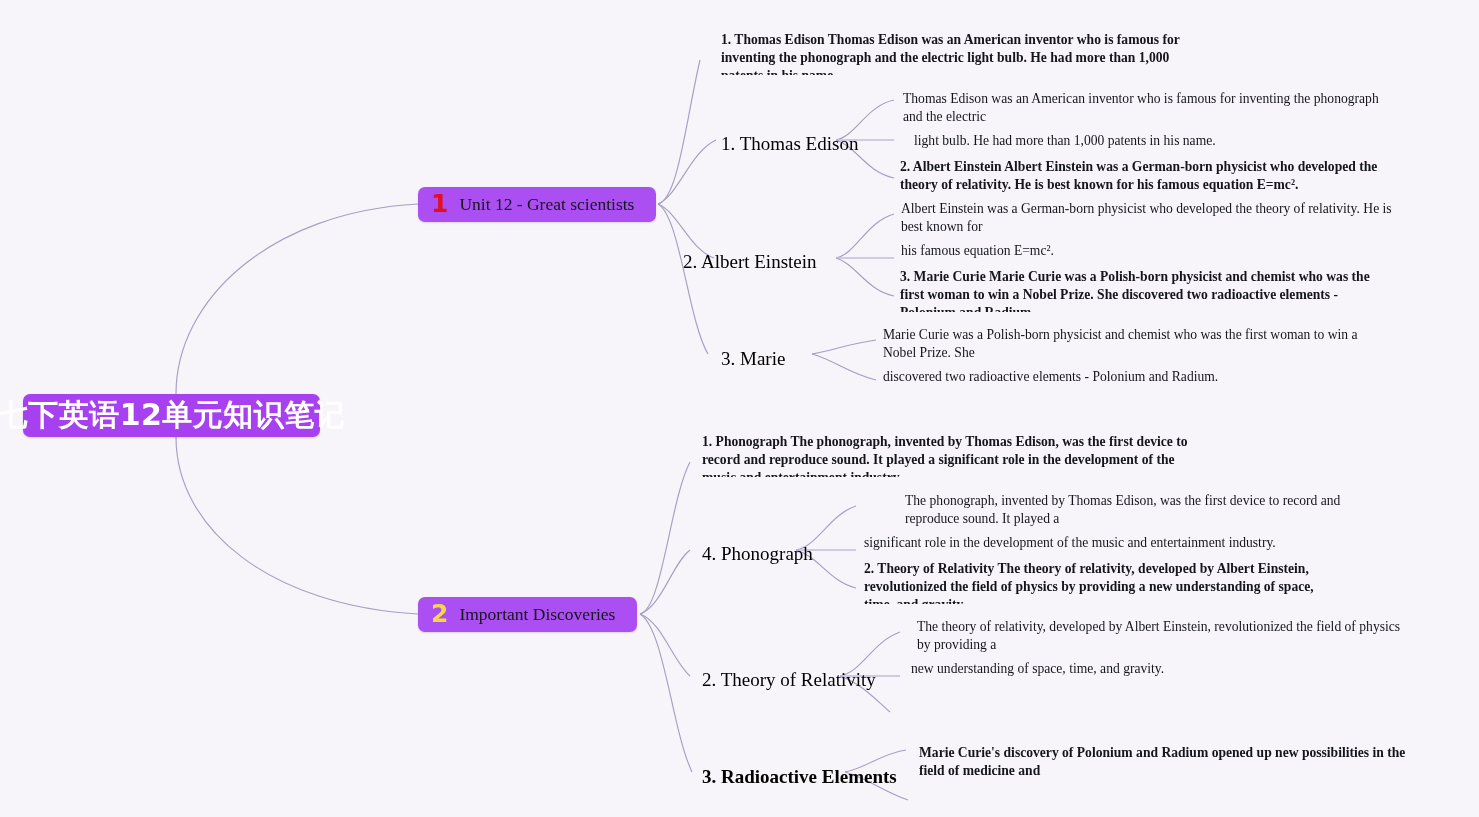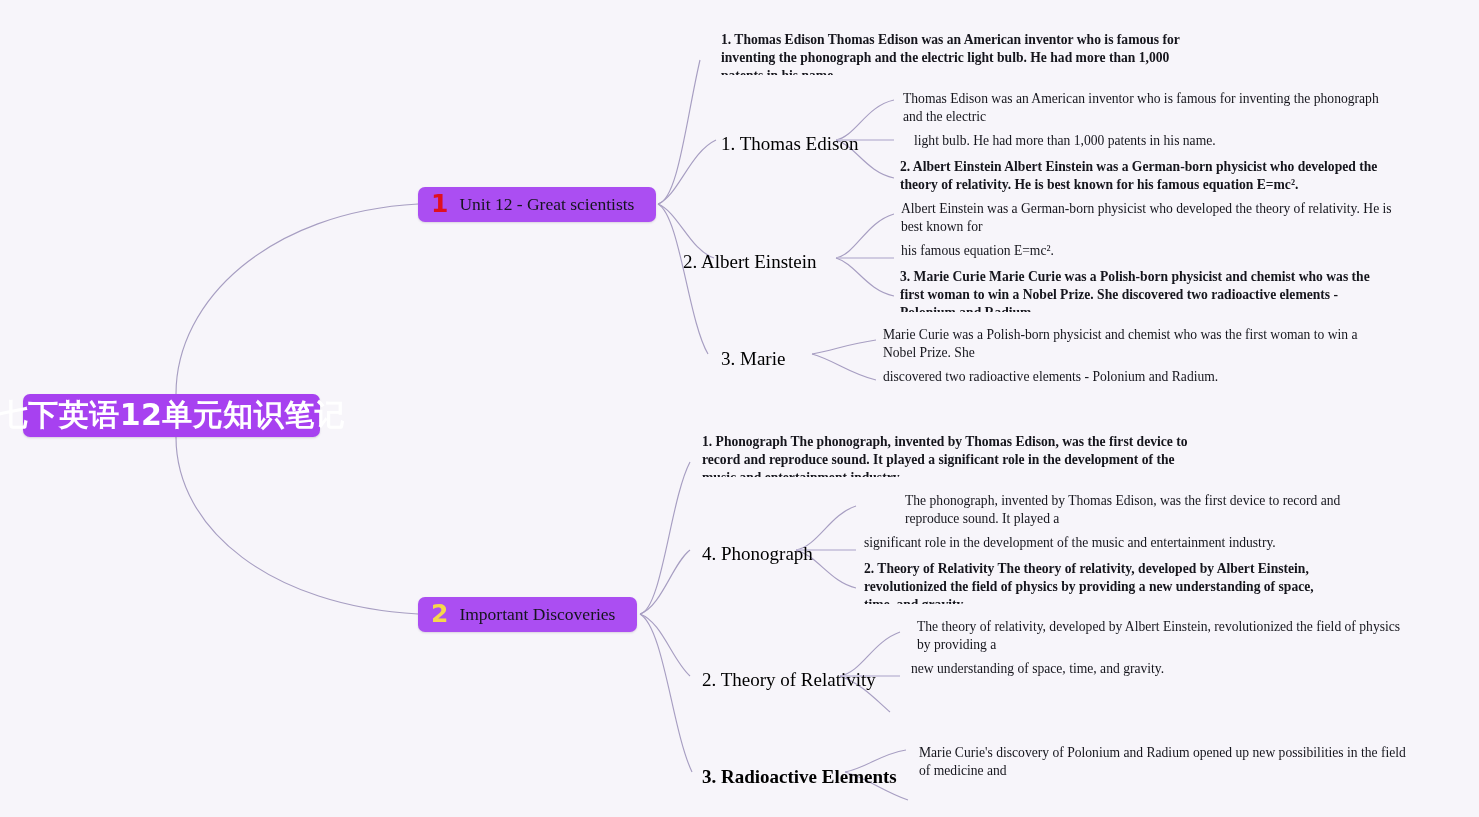--- a/index.html
+++ b/index.html
@@ -192,15 +192,15 @@
   <div class="sub-label" style="left:702px; top:542px;">4. Phonograph</div>
   <div class="leaf" style="left:864px; top:492px; width:452px;margin-left:41px;">The phonograph, invented by Thomas Edison, was the first device to record and reproduce sound. It played a</div>
   <div class="leaf" style="left:864px; top:534px; width:452px;">significant role in the development of the music and entertainment industry.</div>
   <div class="leaf clipped" style="left:864px; top:560px; width:462px; height:44px;">2. Theory of Relativity The theory of relativity, developed by Albert Einstein, revolutionized the field of physics by providing a new understanding of space, time, and gravity.</div>
 
   <div class="sub-label" style="left:702px; top:668px;">2. Theory of Relativity</div>
   <div class="leaf" style="left:917px; top:618px; width:496px;">The theory of relativity, developed by Albert Einstein, revolutionized the field of physics by providing a</div>
   <div class="leaf" style="left:911px; top:660px; width:496px;">new understanding of space, time, and gravity.</div>
 
   <div class="sub-label" style="left:702px; top:765px;font-weight:bold;">3. Radioactive Elements</div>
-  <div class="leaf" style="left:919px; top:744px; width:490px;">Marie Curie's discovery of Polonium and Radium opened up new possibilities in the field of medicine and</div>
+  <div class="leaf" style="left:919px; top:744px; width:490px;font-weight:bold;">Marie Curie's discovery of Polonium and Radium opened up new possibilities in the field of medicine and</div>
 
 </div>
 
 </body></html>

